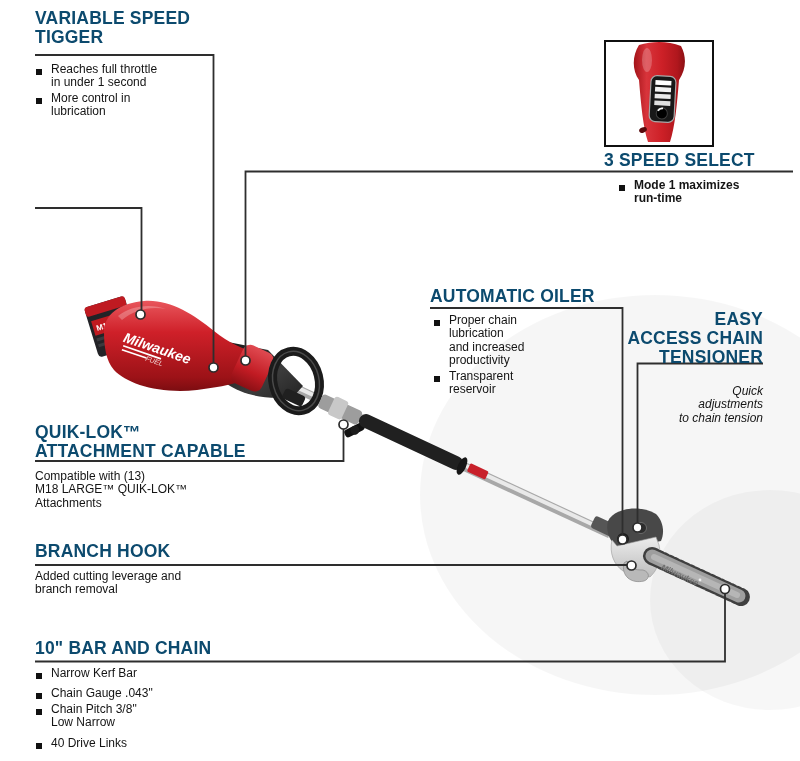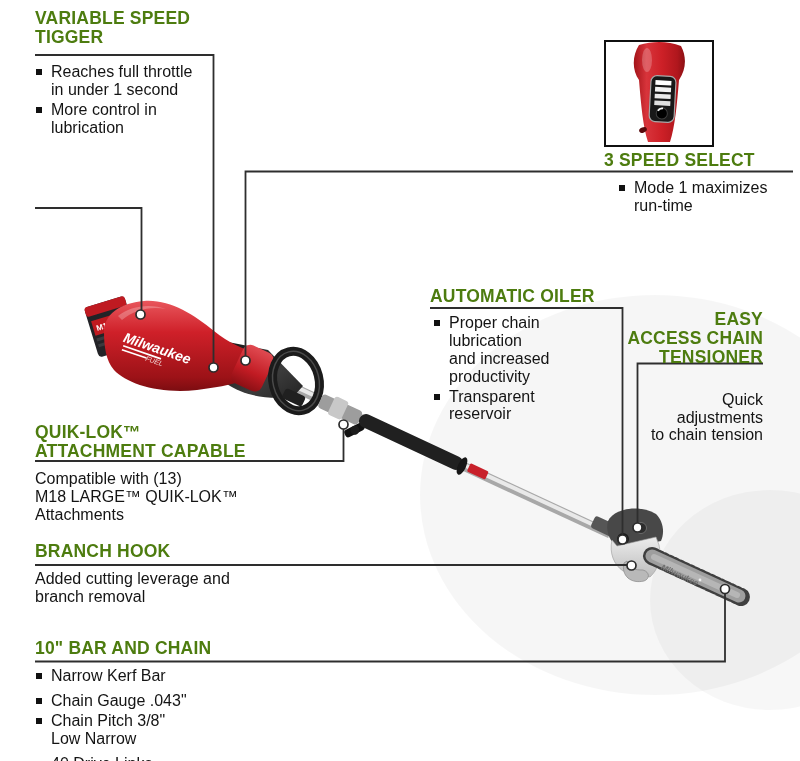--- a/index.html
+++ b/index.html
@@ -2,22 +2,22 @@
 <html><head>
 <meta charset="utf-8">
 <style>
   html,body{margin:0;padding:0;background:#fff;}
   .canvas{
     position:relative;width:800px;height:761px;background:#ffffff;overflow:hidden;
     font-family:"Liberation Sans","DejaVu Sans",sans-serif;color:#0e0e0e;
   }
   .art{position:absolute;left:0;top:0;width:800px;height:761px;}
   .callout{position:absolute;}
-  .c-title{font-weight:700;font-size:17.5px;line-height:1.08;letter-spacing:.2px;color:#4d7c0f;}
-  .c-body{font-size:16px;line-height:1.12;color:#141414;}
+  .c-title{font-weight:700;font-size:17.5px;line-height:1.08;letter-spacing:.2px;color:#0c4a6e;}
+  .c-body{font-size:12px;line-height:1.12;color:#141414;}
   .b-row{display:flex;margin:0 0 2px 0;}
   .sq{flex:0 0 auto;width:6px;height:6px;background:#111;margin:6px 9px 0 1px;}
   .right .c-title,.right .c-body{text-align:right;}
   .inset{
     position:absolute;left:604px;top:40px;width:110px;height:107px;
     border:2px solid #101010;background:#ffffff;box-sizing:border-box;
   }
   .inset svg{display:block;width:100%;height:100%;}
   
   #bc .b-row:nth-child(2){margin-top:7px;}
@@ -197,21 +197,21 @@
             <div>More control in</div>
              <div>lubrication</div>
           </div>
       </div>
     </div>
   </div>
 
 
   <div class="callout" style="left:604px;top:151px;width:190px;">
     <div class="c-title">3 SPEED SELECT</div>
-    <div class="c-body" style="margin-top:9px;margin-left:14px;">
+    <div class="c-body" style="margin-top:9px;margin-left:14px;font-weight:bold;">
       <div class="b-row">
         <span class="sq"></span>
         <div>
             <div>Mode 1 maximizes</div>
              <div>run-time</div>
           </div>
       </div>
     </div>
   </div>
 
@@ -236,21 +236,21 @@
       </div>
     </div>
   </div>
 
   <div class="callout right" style="left:600px;top:310px;width:163px;">
     <div class="c-title">
       <div>EASY</div>
       <div>ACCESS CHAIN</div>
       <div>TENSIONER</div>
     </div>
-    <div class="c-body" style="margin-top:24px;">
+    <div class="c-body" style="margin-top:18px;font-style:italic;">
       <div>Quick</div>
       <div>adjustments</div>
       <div>to chain tension</div>
     </div>
   </div>
 
   <div class="callout" style="left:35px;top:423px;width:250px;">
     <div class="c-title">
       <div>QUIK-LOK™</div>
       <div>ATTACHMENT CAPABLE</div>

